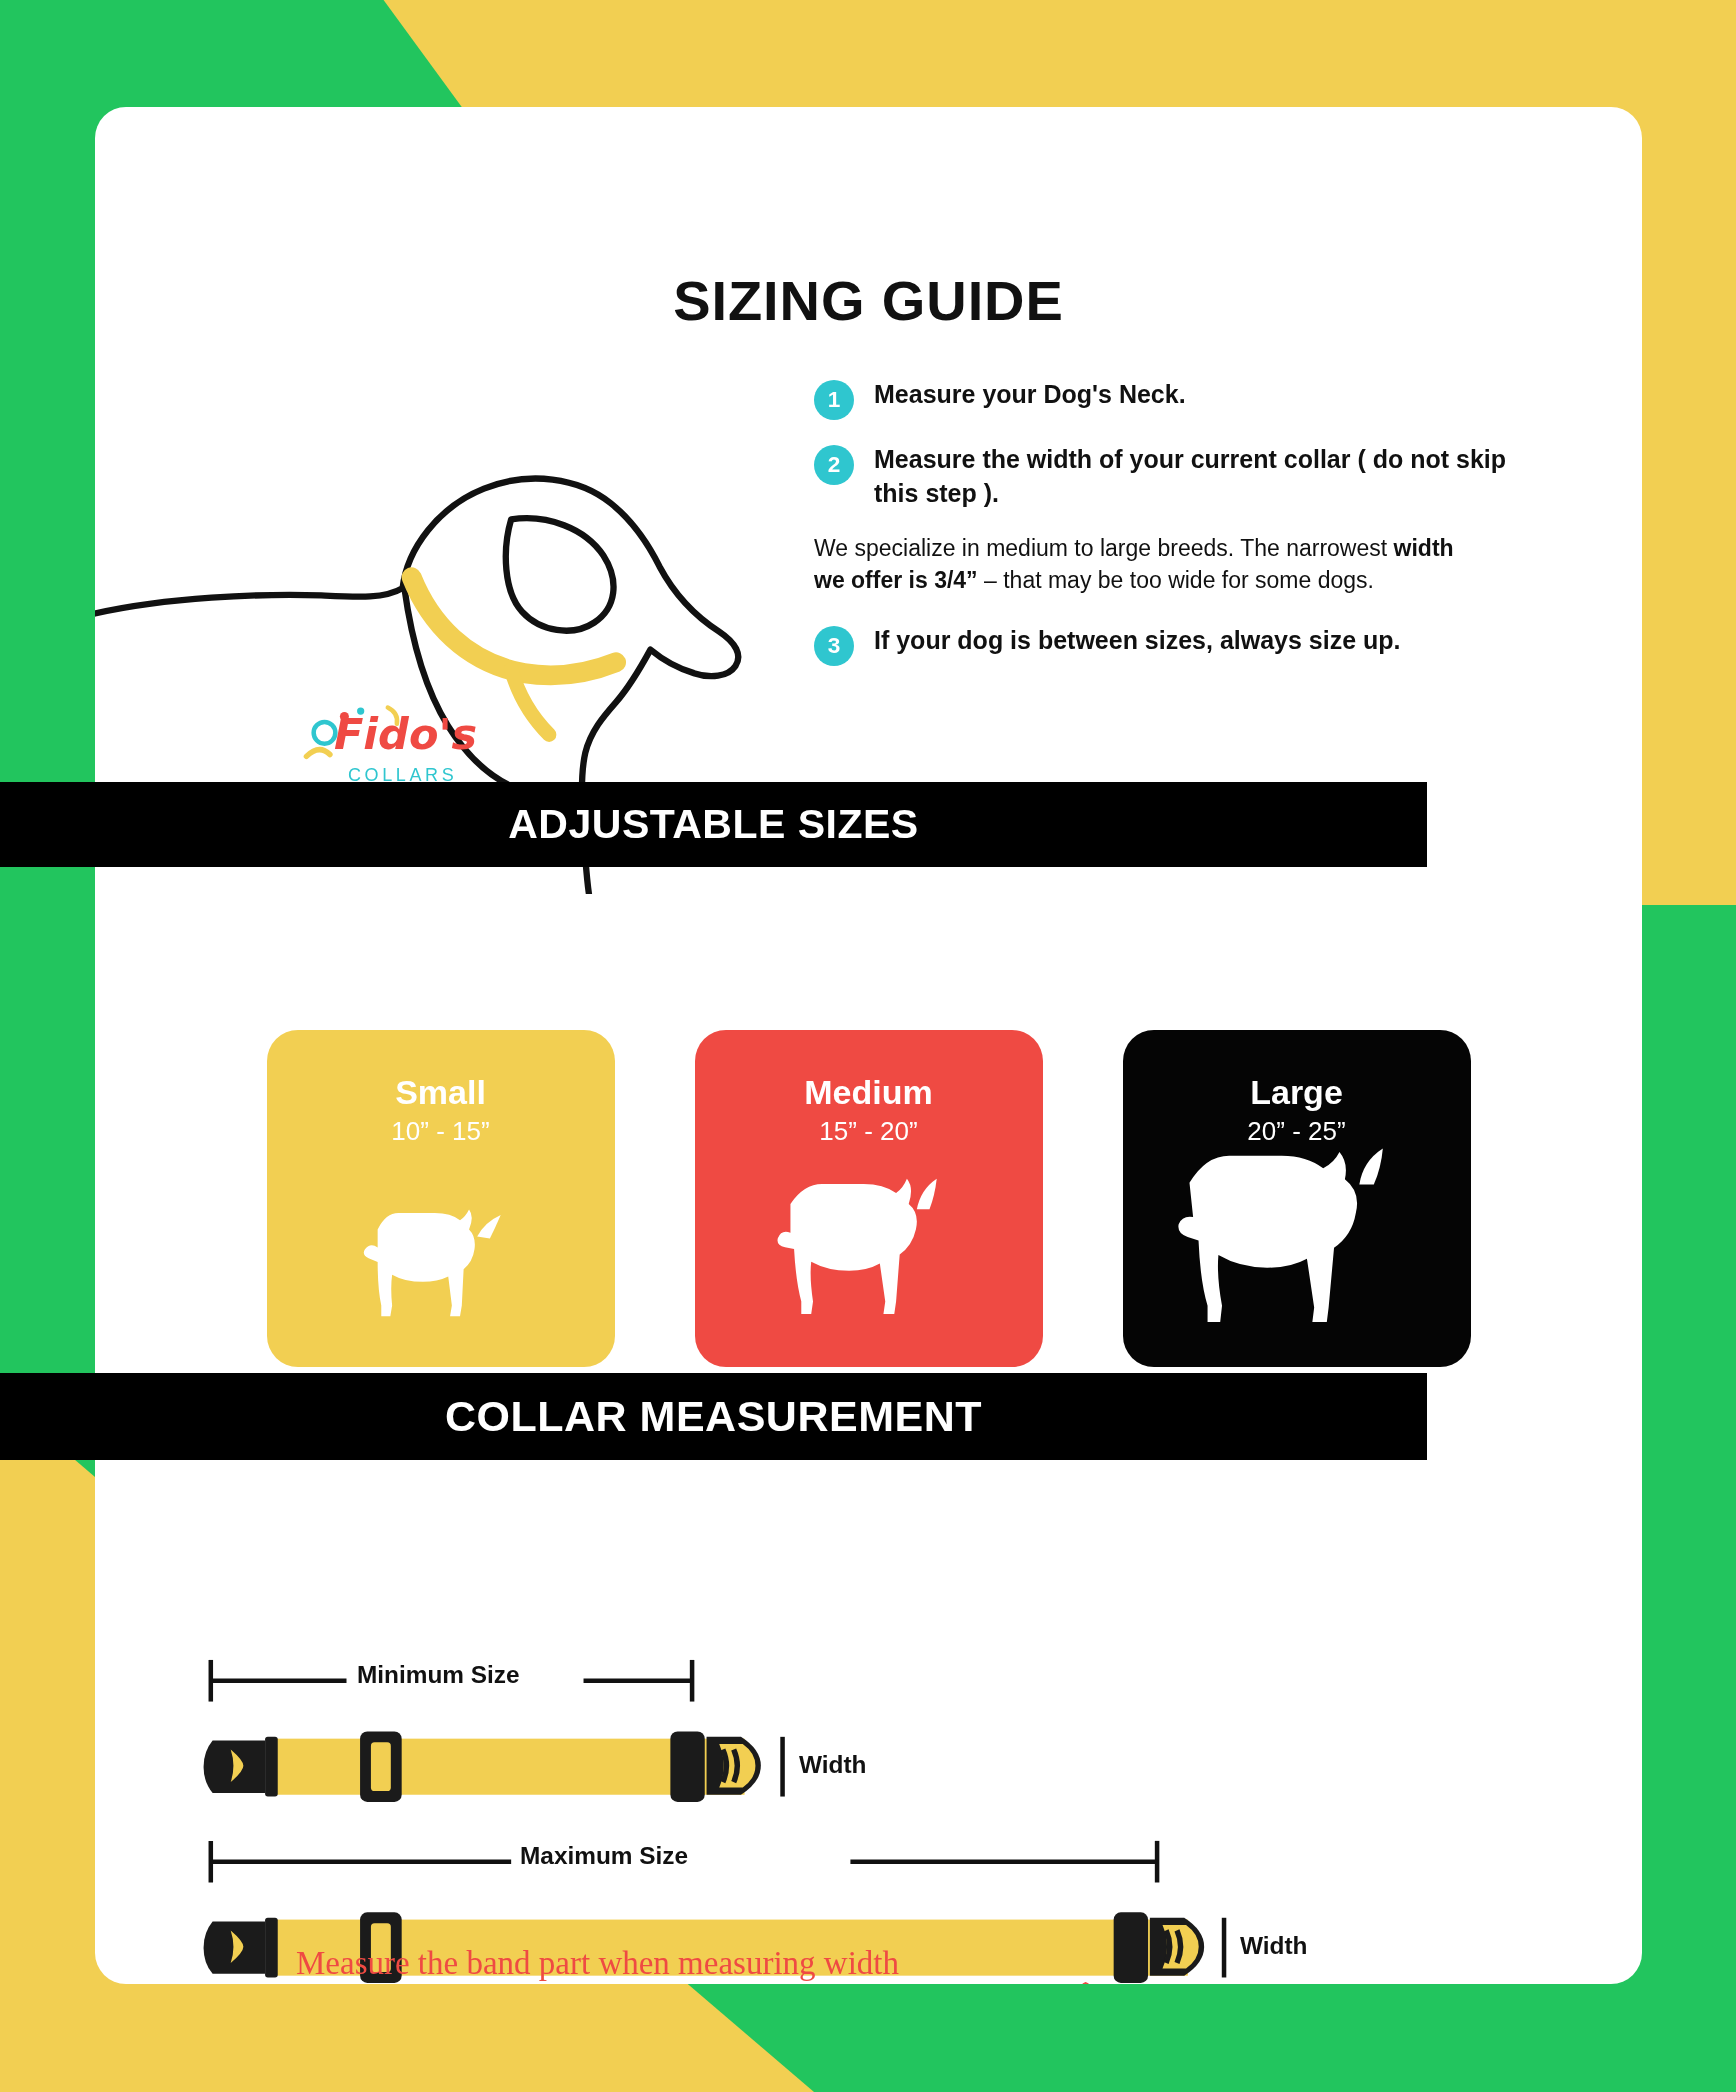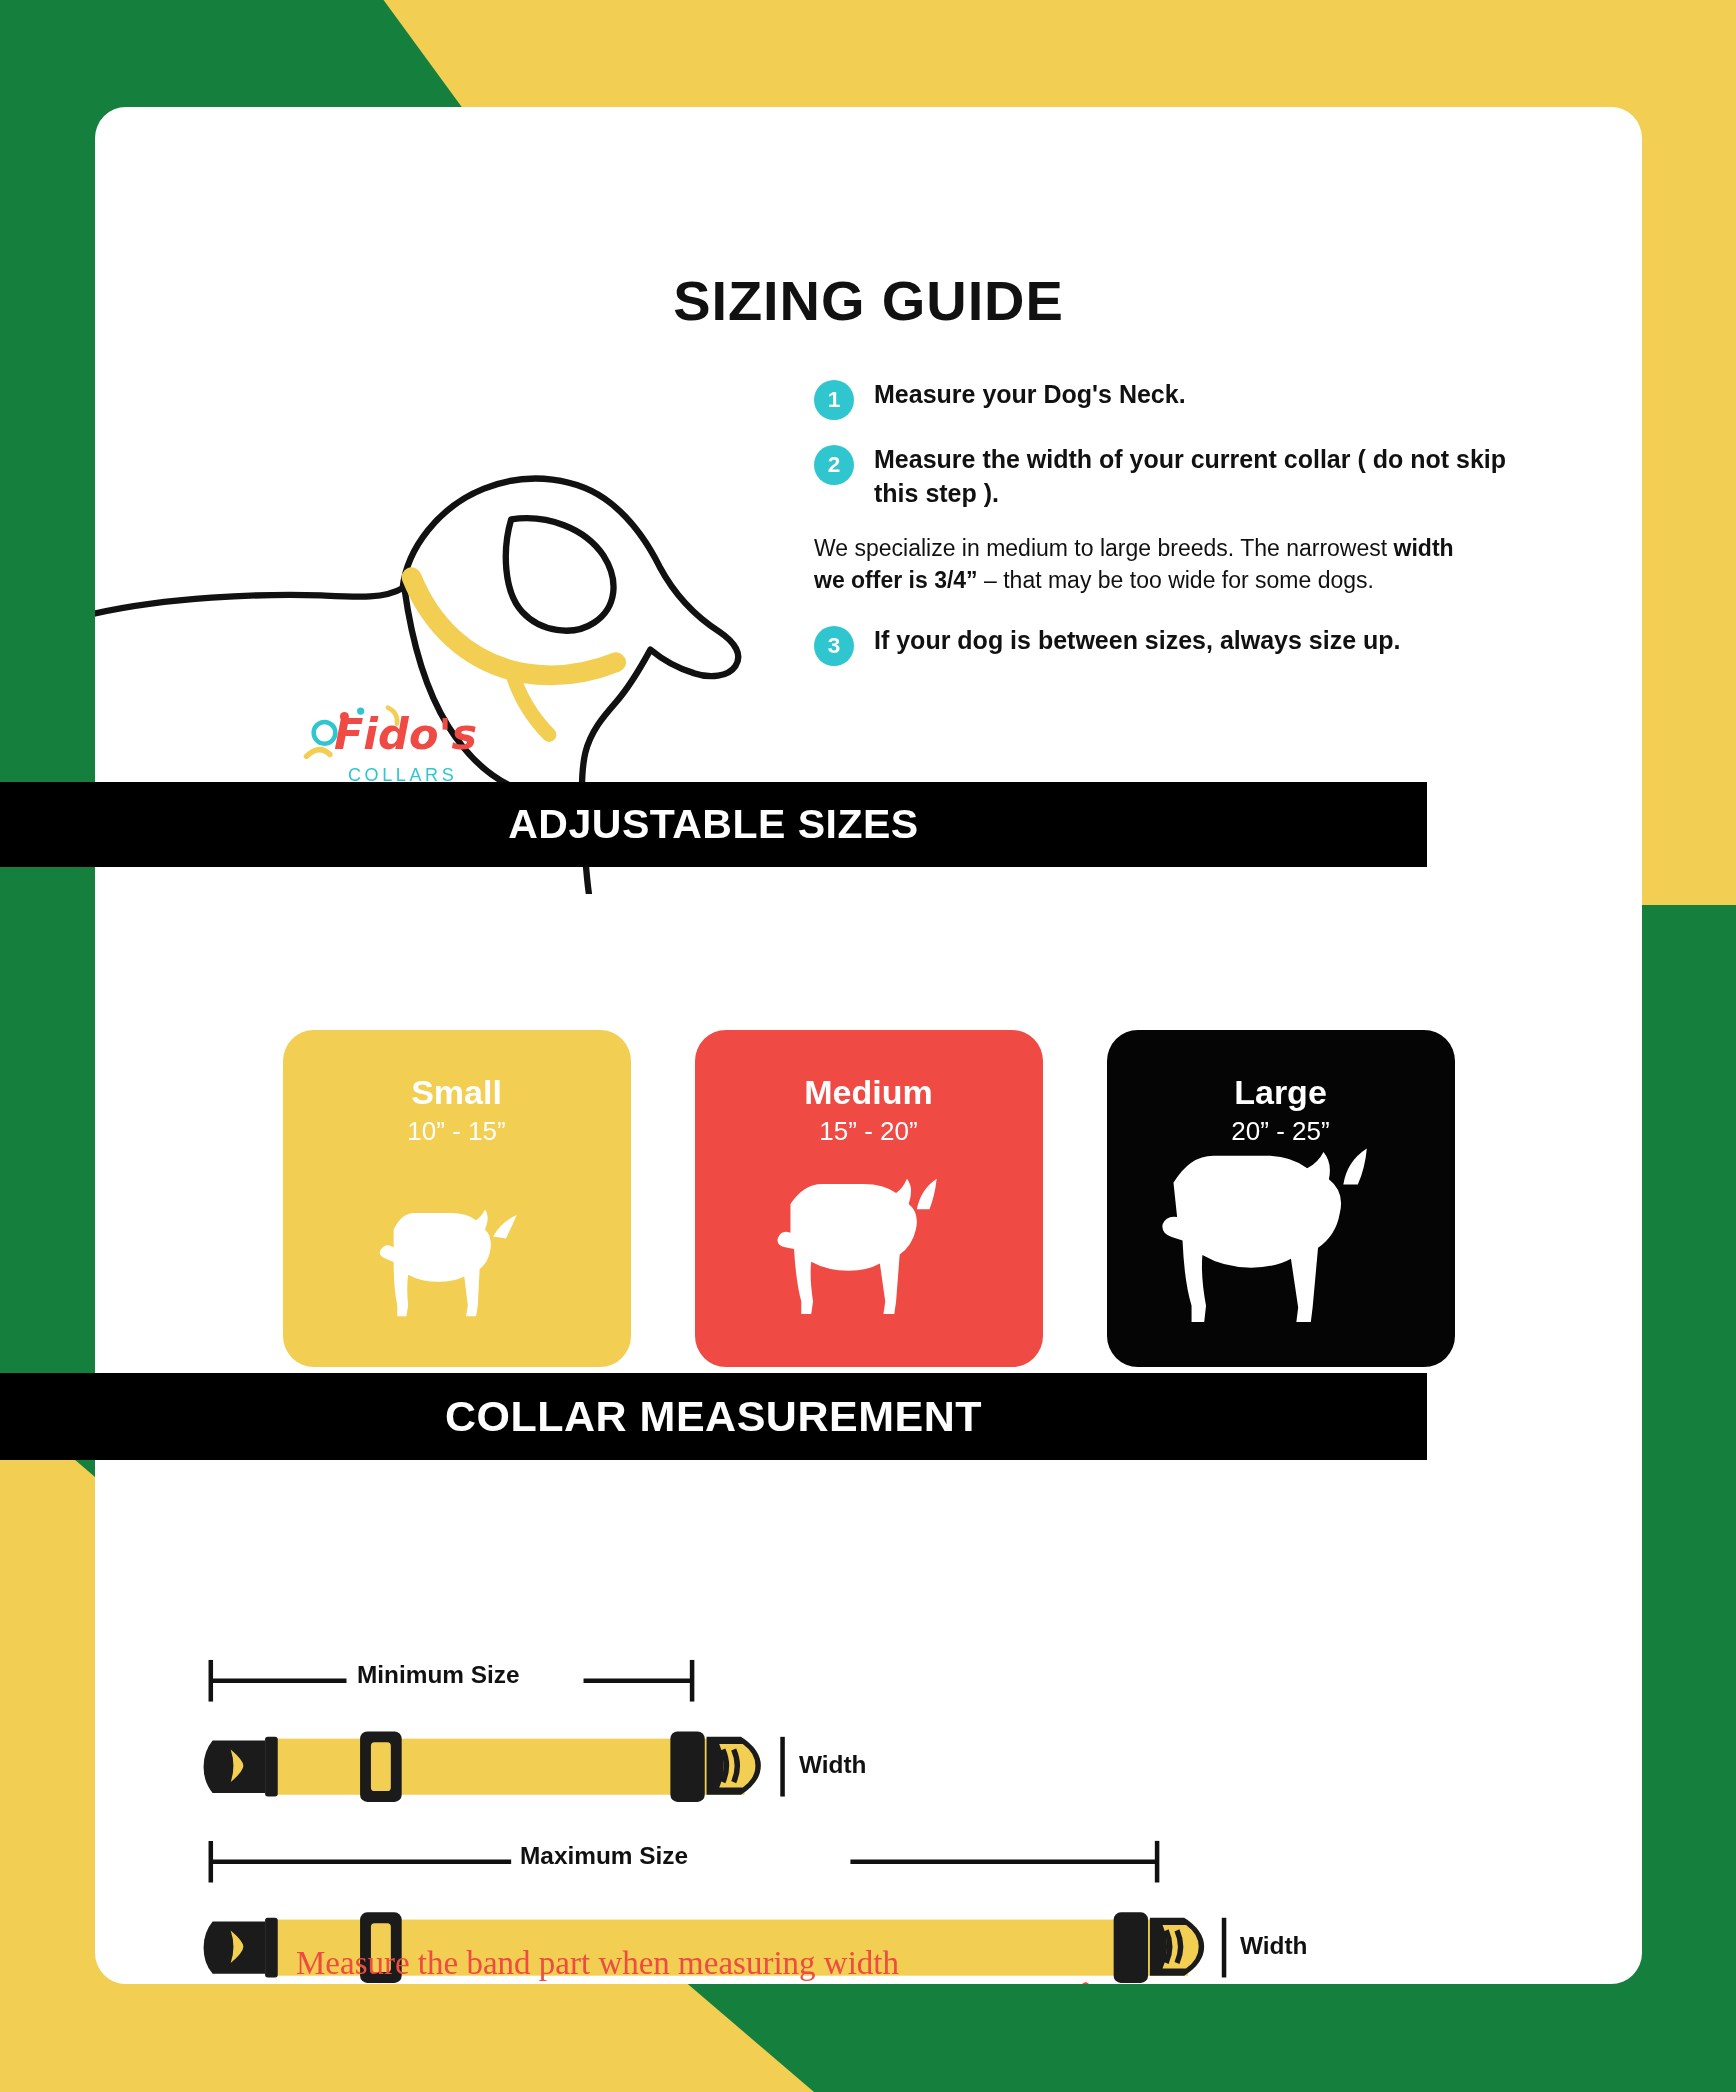--- a/index.html
+++ b/index.html
@@ -10,21 +10,21 @@
     width: 1737px;
     height: 2092px;
     font-family: "Liberation Sans", sans-serif;
     background: #2fc6cf;
     overflow: hidden;
   }
   .page {
     position: relative;
     width: 1737px;
     height: 2092px;
-    background: #15803d;
+    background: #22c55e;
     overflow: hidden;
   }
   
   .corner-tr {
     position: absolute;
     top: 0;
     right: 0;
     width: 1538px;
     height: 905px;
     background: #f2cf52;
@@ -169,21 +169,21 @@
   .note b { font-weight: bold; }
 
   
   .size-row {
     position: absolute;
     top: 923px;
     left: 0;
     width: 1547px;
     display: flex;
     justify-content: center;
-    gap: 64px;
+    gap: 80px;
   }
   .size-card {
     width: 348px;
     height: 337px;
     border-radius: 31px;
     position: relative;
     text-align: center;
     color: #ffffff;
   }
   .size-card .sc-title {

